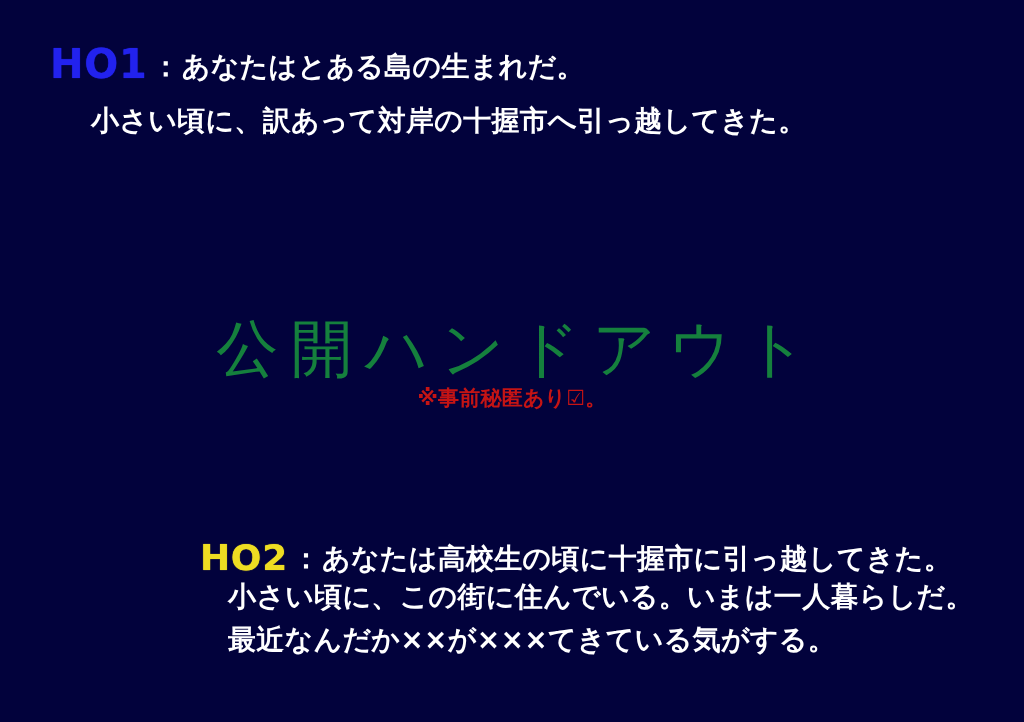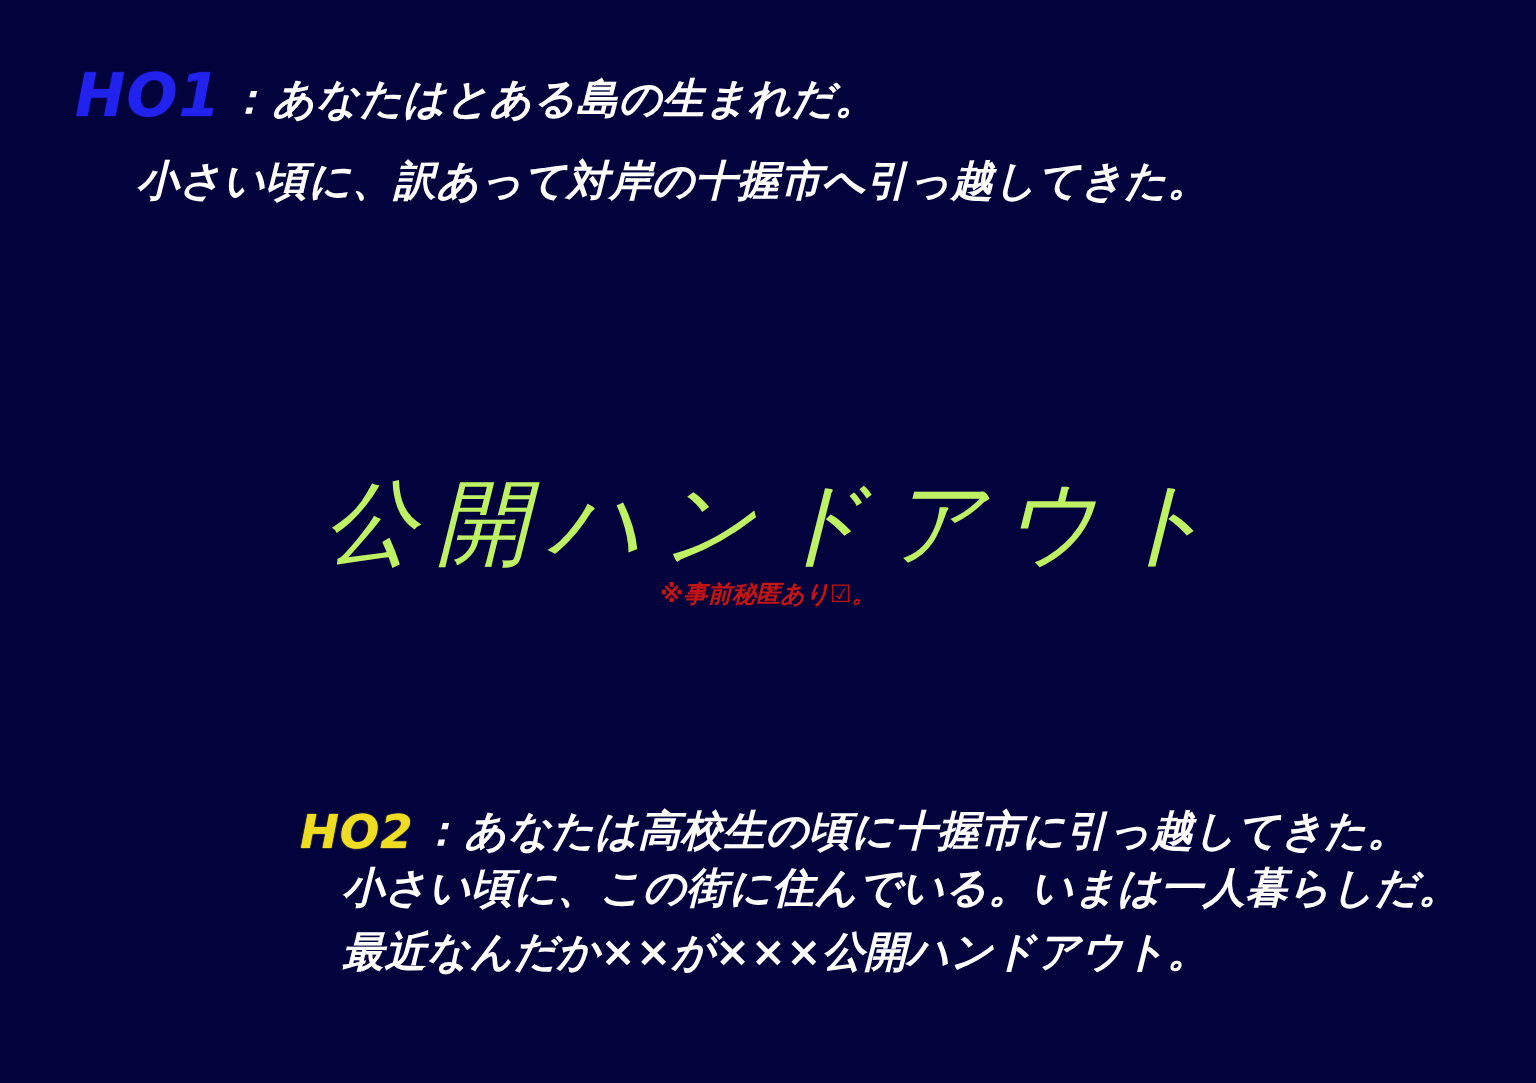--- a/index.html
+++ b/index.html
@@ -14,21 +14,20 @@
     overflow: hidden;
     font-family: "DejaVu Sans", "Liberation Sans", sans-serif;
     -webkit-font-smoothing: antialiased;
   }
 
   .slide {
     position: relative;
     width: 1024px;
     height: 606px;
     background: #02023c;
-    font-style: italic;
   }
 
   
   .ho1-block {
     position: absolute;
     left: 50px;
     top: 44px;
     width: 930px;
   }
   .ho1-headline {
@@ -77,52 +76,52 @@
   .center-title-block {
     position: absolute;
     left: 0;
     top: 316px;
     width: 1024px;
     text-align: center;
   }
   .center-title {
     margin: 0;
     font-size: 62px;
-    color: #bef264;
+    color: #15803d;
     font-weight: 300;
     letter-spacing: 0.20em;
     text-indent: 0.20em;
     line-height: 1.05;
     white-space: nowrap;
     font-family: "DejaVu Sans", "Liberation Sans", sans-serif;
   }
   .center-subtitle {
     margin: 6px 0 0 0;
-    font-size: 16px;
+    font-size: 21px;
     color: #c51414;
     font-weight: 700;
     letter-spacing: 0.01em;
     line-height: 1.1;
     white-space: nowrap;
   }
 
   
   .ho2-block {
     position: absolute;
     left: 200px;
     top: 540px;
     width: 810px;
   }
   .ho2-headline {
     white-space: nowrap;
     line-height: 1.0;
     margin: 0;
   }
   .ho2-tag {
-    font-size: 31px;
+    font-size: 36px;
     color: #eedd22;
     text-shadow: 0 0 1px #eedd22;
   }
   .ho2-lines {
     margin: 0;
     padding: 0 0 0 28px;
   }
 </style>
 </head>
 <body>
@@ -142,17 +141,17 @@
     <h1 class="center-title">公開ハンドアウト</h1>
     <p class="center-subtitle">※事前秘匿あり☑。</p>
   </section>
 
   <section class="ho2-block">
     <p class="ho2-headline">
       <span class="ho-tag ho2-tag">HO2</span><span class="ho-colon">：</span><span class="ho-sentence">あなたは高校生の頃に十握市に引っ越してきた。</span>
     </p>
     <div class="ho2-lines">
       <p class="body-line">小さい頃に、この街に住んでいる。いまは一人暮らしだ。</p>
-      <p class="body-line">最近なんだか××が×××公開ハンドアウト。</p>
+      <p class="body-line">最近なんだか××が×××てきている気がする。</p>
     </div>
   </section>
 
 </div>
 
 </body></html>

